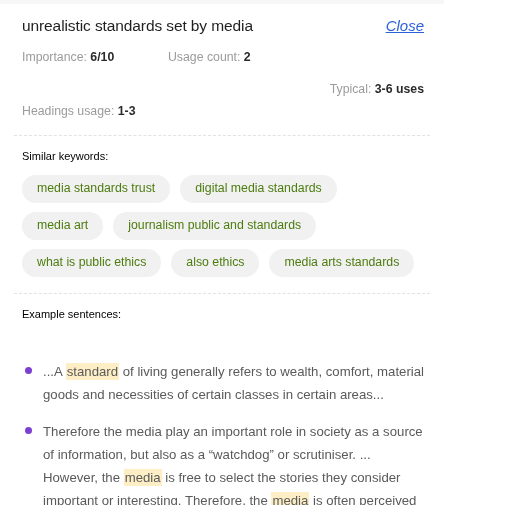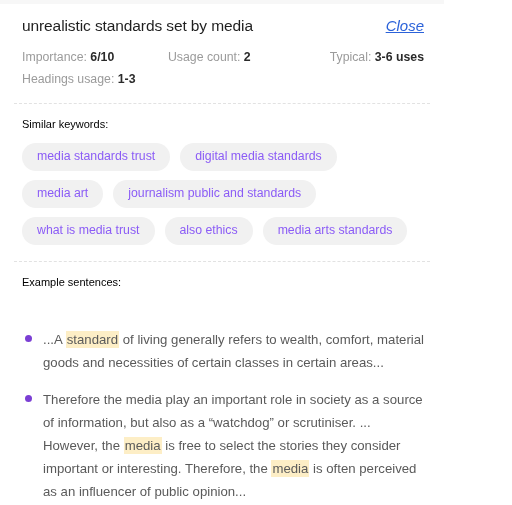--- a/index.html
+++ b/index.html
@@ -60,21 +60,21 @@
     display: flex;
     line-height: 22px;
   }
   .stat-cell {
     font-size: 12.3px;
     color: #9b9b9b;
     white-space: nowrap;
   }
   .stat-cell.c1 { width: 158px; }
   .stat-cell.c2 { width: 175px; }
-  .stat-cell.c3 { width: auto; }
+  .stat-cell.c3 { width: auto; margin-top: 32px; }
   .stat-val {
     color: #2a2a2a;
     font-weight: bold;
   }
 
   
   .divider {
     border: 0;
     border-top: 1px dashed #e2e2e2;
     margin: 13px 14px 0 14px;
@@ -88,21 +88,21 @@
     padding: 14px 4px 0 22px;
   }
   .chips {
     display: flex;
     flex-wrap: wrap;
     gap: 9px 10px;
     padding: 13px 20px 0 22px;
   }
   .chip {
     background: #f1f1f1;
-    color: #8b5cf6;
+    color: #4d7c0f;
     font-size: 12.3px;
     border-radius: 20px;
     padding: 7px 15px 8px 15px;
     line-height: 13px;
     white-space: nowrap;
     cursor: pointer;
   }
 
   
   .sentences {
@@ -169,21 +169,21 @@
 
   <hr class="divider">
 
   <div class="section-label">Similar keywords:</div>
 
   <div class="chips">
     <div class="chip">media standards trust</div>
     <div class="chip">digital media standards</div>
     <div class="chip">media art</div>
     <div class="chip">journalism public and standards</div>
-    <div class="chip">what is media trust</div>
+    <div class="chip">what is public ethics</div>
     <div class="chip">also ethics</div>
     <div class="chip">media arts standards</div>
   </div>
 
   <hr class="divider d2">
 
   <div class="section-label">Example sentences:</div>
 
   <div class="sentences">
     <div class="sentence">

